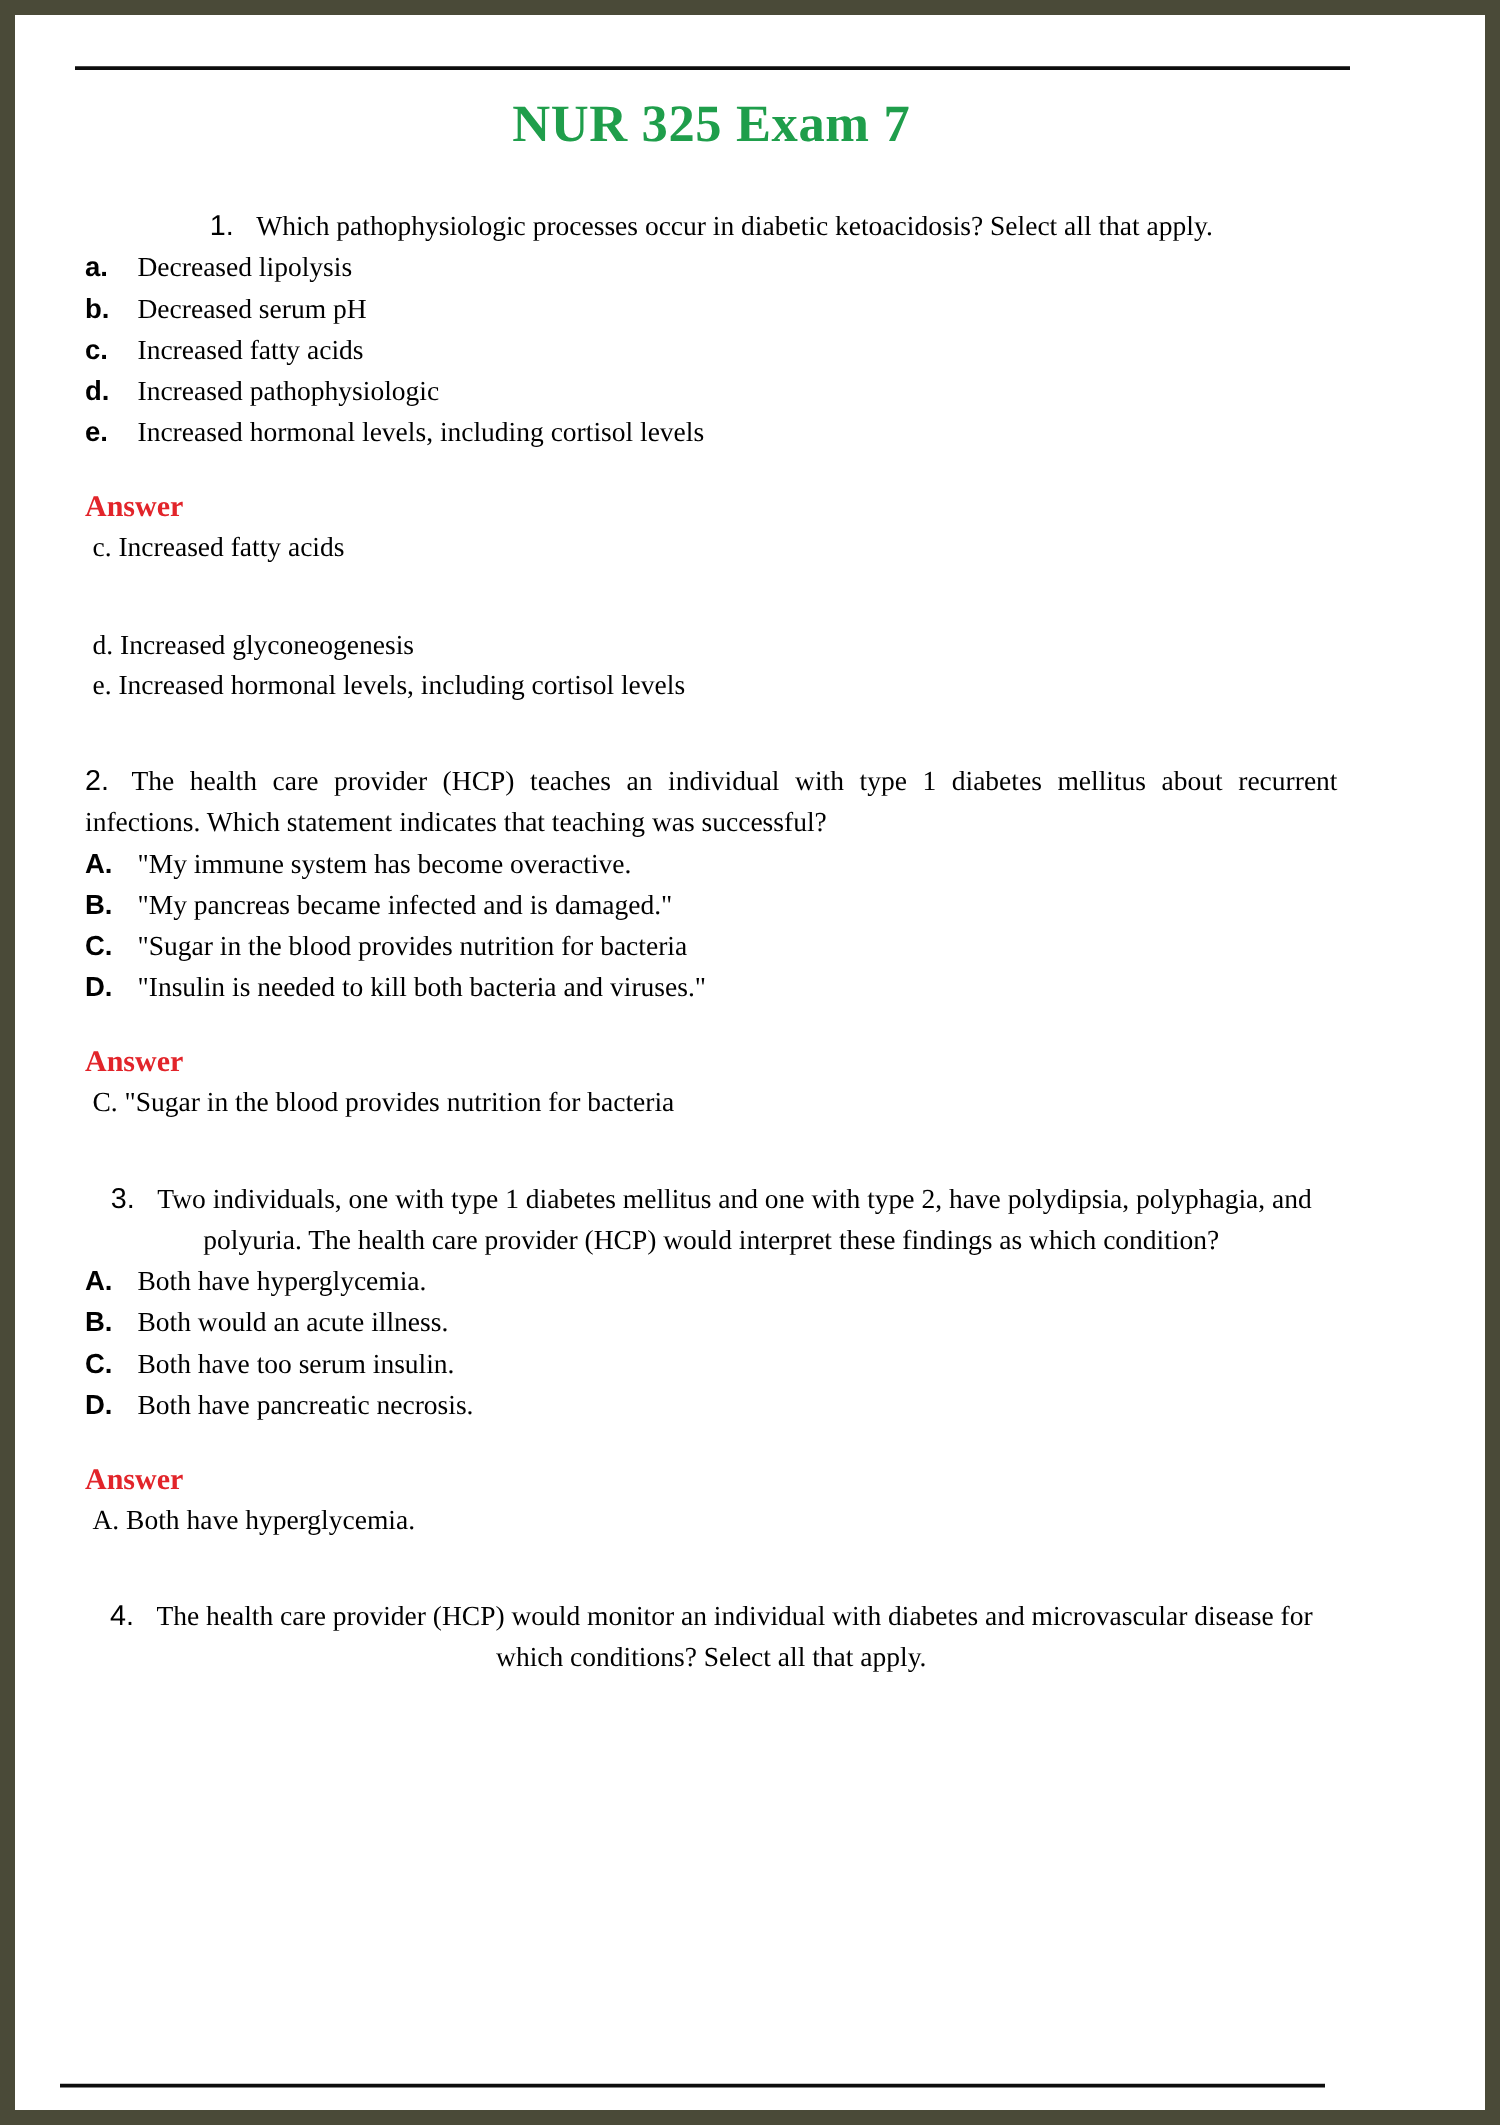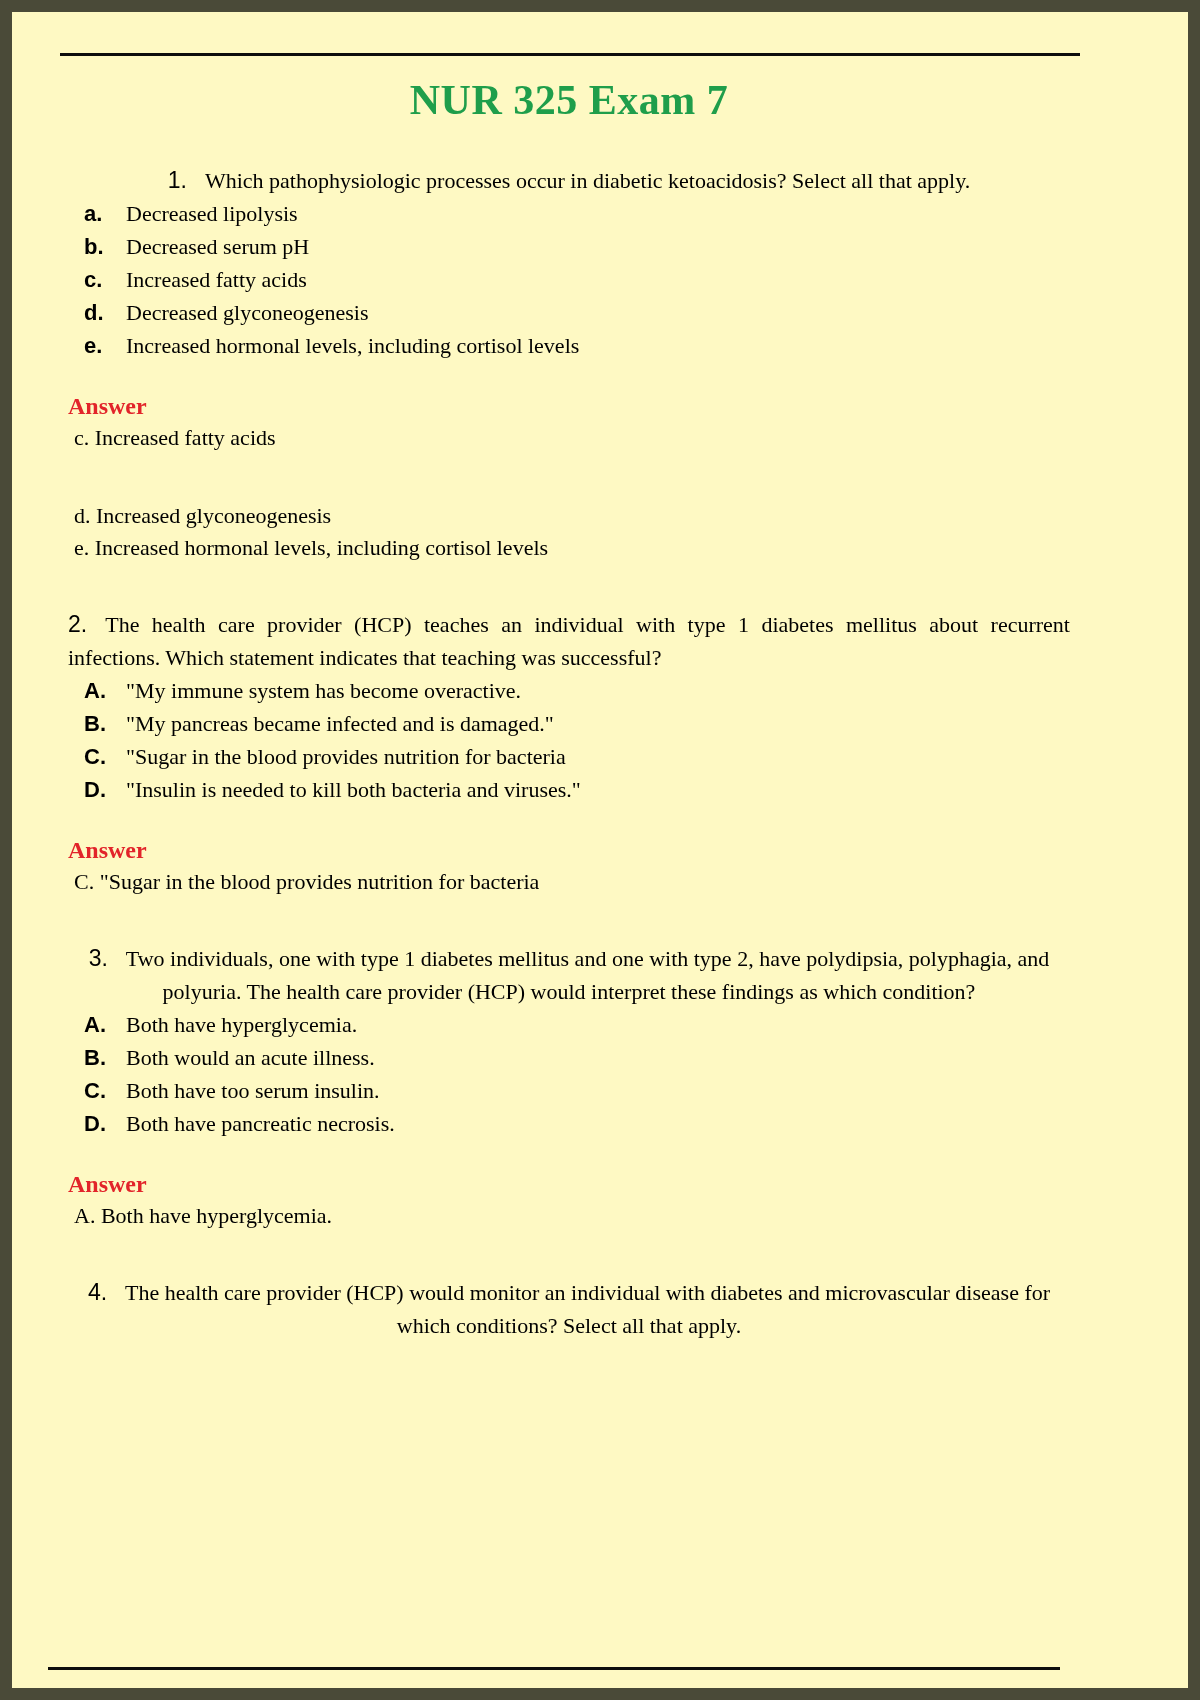--- a/index.html
+++ b/index.html
@@ -7,21 +7,21 @@
     width: 1200px;
     height: 1700px;
     position: relative;
     background: #4a4a38; 
     font-family: "Liberation Serif", serif;
     color: #000;
   }
   .page {
     position: absolute;
     top: 12px; left: 12px; right: 12px; bottom: 12px;
-    background: #fef9c3;
+    background: #ffffff;
     padding: 0 118px 0 56px;
     box-sizing: border-box;
     overflow: hidden;
   }
   .top-rule {
     margin: 41px -10px 0 -8px;
     border-top: 3px solid #0d0d0d;
     height: 0;
   }
   .bottom-rule {
@@ -49,21 +49,20 @@
   }
   .qtext.justified { text-align: justify; }
   .qnum {
     font-family: "Liberation Sans", sans-serif;
     font-size: 23px;
     margin-right: 18px;
   }
   .option {
     font-size: 22px;
     line-height: 33px;
-    margin-left: 16px;
   }
   .olabel {
     font-family: "Liberation Sans", sans-serif;
     font-weight: bold;
     font-size: 22px;
     display: inline-block;
     min-width: 26px;
     margin-right: 16px;
   }
   .answer { margin-top: 28px; }
@@ -88,21 +87,21 @@
   <div class="top-rule"></div>
 
   <h1 class="title">NUR 325 Exam 7</h1>
 
   <section class="question first">
     <p class="qtext"><span class="qnum">1.</span><span>Which pathophysiologic processes occur in diabetic ketoacidosis? Select all that apply.</span></p>
     <div>
       <div class="option"><span class="olabel">a.</span><span>Decreased lipolysis</span></div>
       <div class="option"><span class="olabel">b.</span><span>Decreased serum pH</span></div>
       <div class="option"><span class="olabel">c.</span><span>Increased fatty acids</span></div>
-      <div class="option"><span class="olabel">d.</span><span>Decreased glyconeogenesis</span></div>
+      <div class="option"><span class="olabel">d.</span><span>Increased pathophysiologic</span></div>
       <div class="option"><span class="olabel">e.</span><span>Increased hormonal levels, including cortisol levels</span></div>
     </div>
     <div class="answer">
       <div class="answer-label">Answer</div>
       <div class="answer-line">c. Increased fatty acids</div>
       <div class="answer-spacer"></div>
       <div class="answer-line">d. Increased glyconeogenesis</div>
       <div class="answer-line">e. Increased hormonal levels, including cortisol levels</div>
     </div>
   </section>

